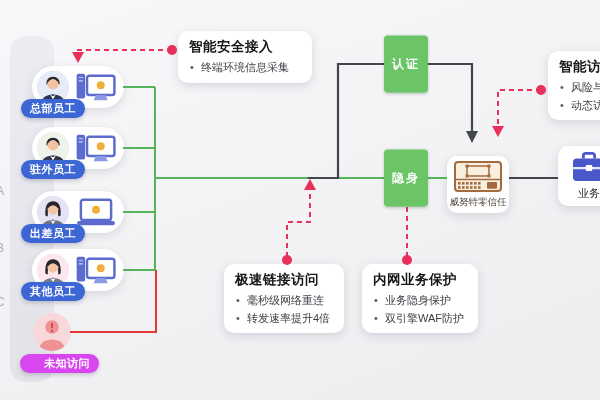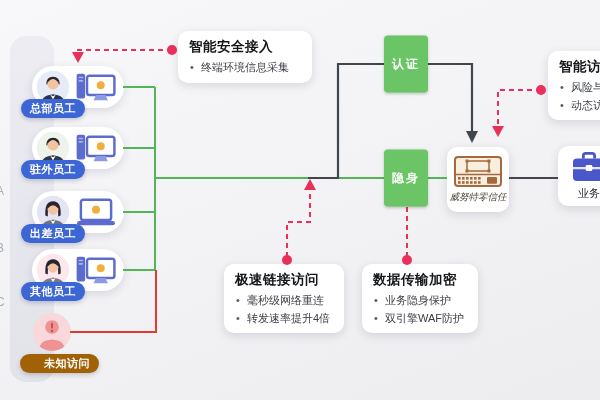--- a/index.html
+++ b/index.html
@@ -21,21 +21,21 @@
   .e1{top:66px}.e2{top:127px}.e3{top:191px}.e4{top:249px}
   .emp-box{width:92px;height:42px;background:#fff;border-radius:22px;
     box-shadow:0 3px 8px rgba(70,70,110,.16);display:flex;align-items:center;
     gap:3px;padding:0 4px 0 3px;box-sizing:border-box;}
   .avatar{width:36px;height:36px;flex:none;}
   .dev{width:44px;height:34px;flex:none;margin-top:2px;}
   .pill{position:absolute;left:-11px;top:33px;color:#fff;font-size:11px;font-weight:bold;
     padding:2px 9px;border-radius:10px;white-space:nowrap;letter-spacing:.5px;z-index:3;
     box-shadow:0 2px 4px rgba(60,60,90,.25);}
   .pill-blue{background:#3c66d4;}
-  .pill-red{background:#a16207;padding-left:24px;}
+  .pill-red{background:#d946ef;padding-left:24px;}
   .unknown{position:absolute;left:30px;top:312px;z-index:2;}
   .unknown-avatar{width:40px;height:40px;margin-left:2px;}
   .unknown .pill{top:42px;left:-10px;}
 
   
   .fbox{position:absolute;background:#fff;border-radius:10px;z-index:2;
     box-shadow:0 3px 10px rgba(80,80,110,.18);padding:7px 10px 6px;box-sizing:border-box;}
   .ft{font-size:13.5px;font-weight:bold;color:#15171a;margin:0 0 3px 1px;
     letter-spacing:.5px;white-space:nowrap;}
   .fb{font-size:11px;color:#3a3d42;padding-left:13px;position:relative;
@@ -50,21 +50,21 @@
   .badge{position:absolute;background:#6bc566;color:#fff;font-weight:bold;font-size:12px;
     padding:20px 8px;border-radius:4px;z-index:4;transform:translate(-50%,-50%);
     letter-spacing:2px;white-space:nowrap;box-shadow:0 1px 3px rgba(40,100,40,.3);}
   .badge-auth{left:406px;top:64px;}
   .badge-stealth{left:406px;top:178px;}
 
   
   .card{position:absolute;background:#fff;border-radius:10px;z-index:2;
     box-shadow:0 3px 10px rgba(80,80,110,.18);display:flex;flex-direction:column;
     align-items:center;justify-content:center;}
-  .gateway{left:447px;top:147px;width:62px;height:65px;font-style:italic;}
+  .gateway{left:447px;top:156px;width:62px;height:57px;}
   .glabel{font-size:10px;color:#4c3f33;margin-top:1px;white-space:nowrap;transform:scale(.95);}
   .business{left:558px;top:146px;width:62px;height:60px;}
   .blabel{font-size:11px;color:#2b2e33;margin-top:3px;white-space:nowrap;}
 
   svg.lines{position:absolute;left:0;top:0;z-index:3;pointer-events:none;}
 </style>
 </head>
 <body>
 
 <div class="stage">
@@ -230,21 +230,21 @@
   <div class="fbox b1">
     <div class="ft">智能安全接入</div>
     <div class="fb">终端环境信息采集</div>
   </div>
   <div class="fbox b2">
     <div class="ft">极速链接访问</div>
     <div class="fb">毫秒级网络重连</div>
     <div class="fb">转发速率提升4倍</div>
   </div>
   <div class="fbox b3">
-    <div class="ft">数据传输加密</div>
+    <div class="ft">内网业务保护</div>
     <div class="fb">业务隐身保护</div>
     <div class="fb">双引擎WAF防护</div>
   </div>
   <div class="fbox b4">
     <div class="ft">智能访</div>
     <div class="fb">风险与</div>
     <div class="fb">动态访</div>
   </div>
 
   <div class="badge badge-auth">认证</div>

